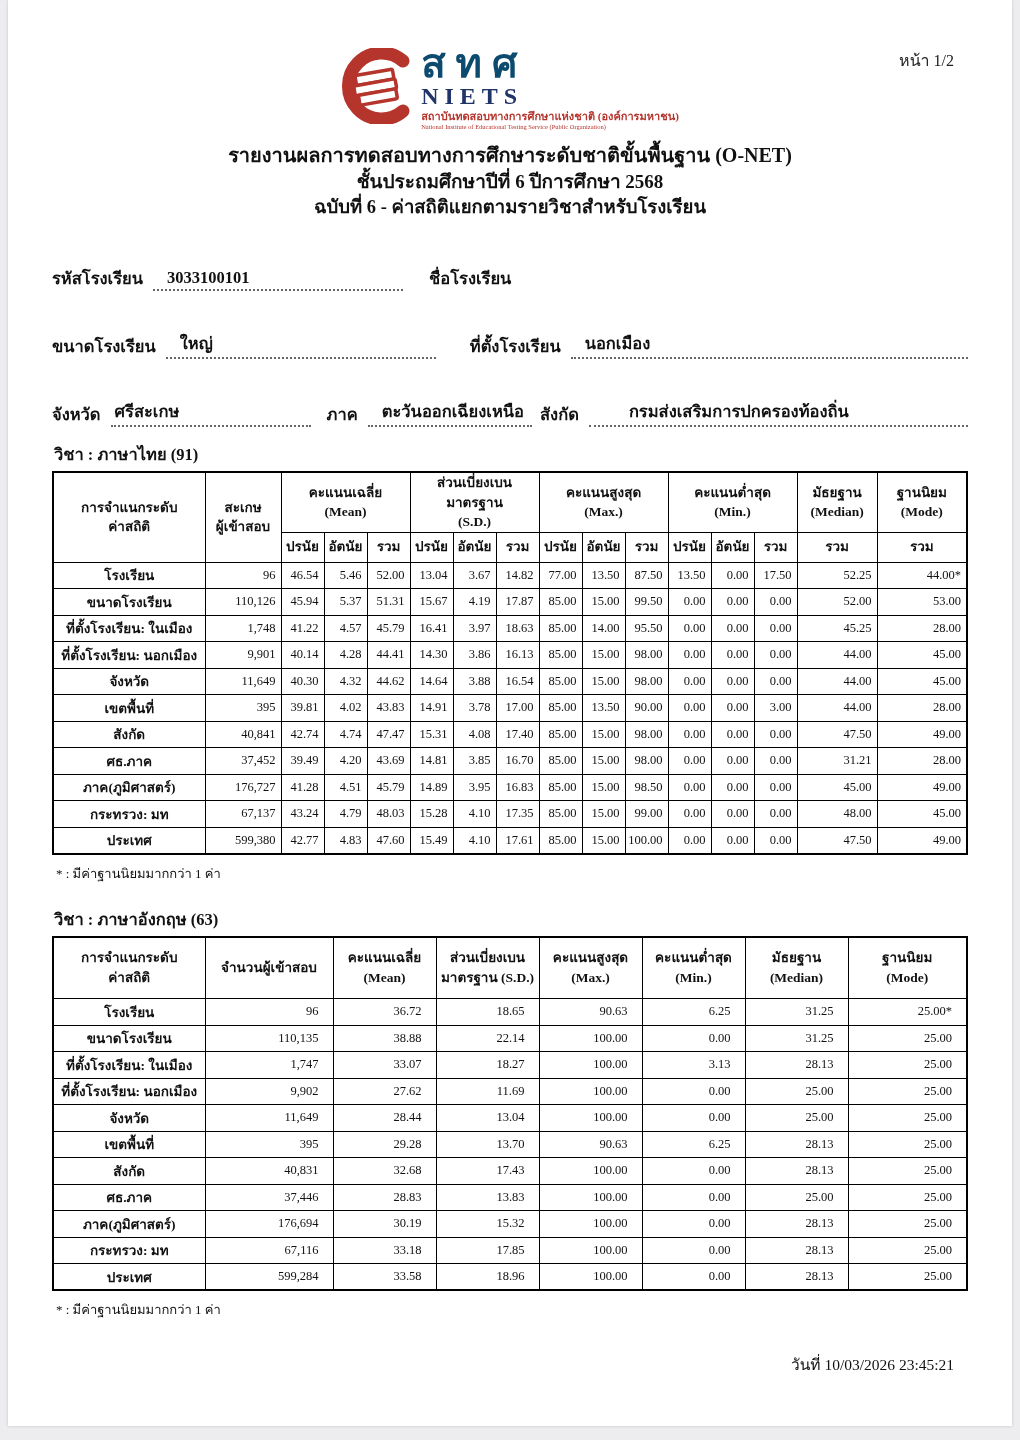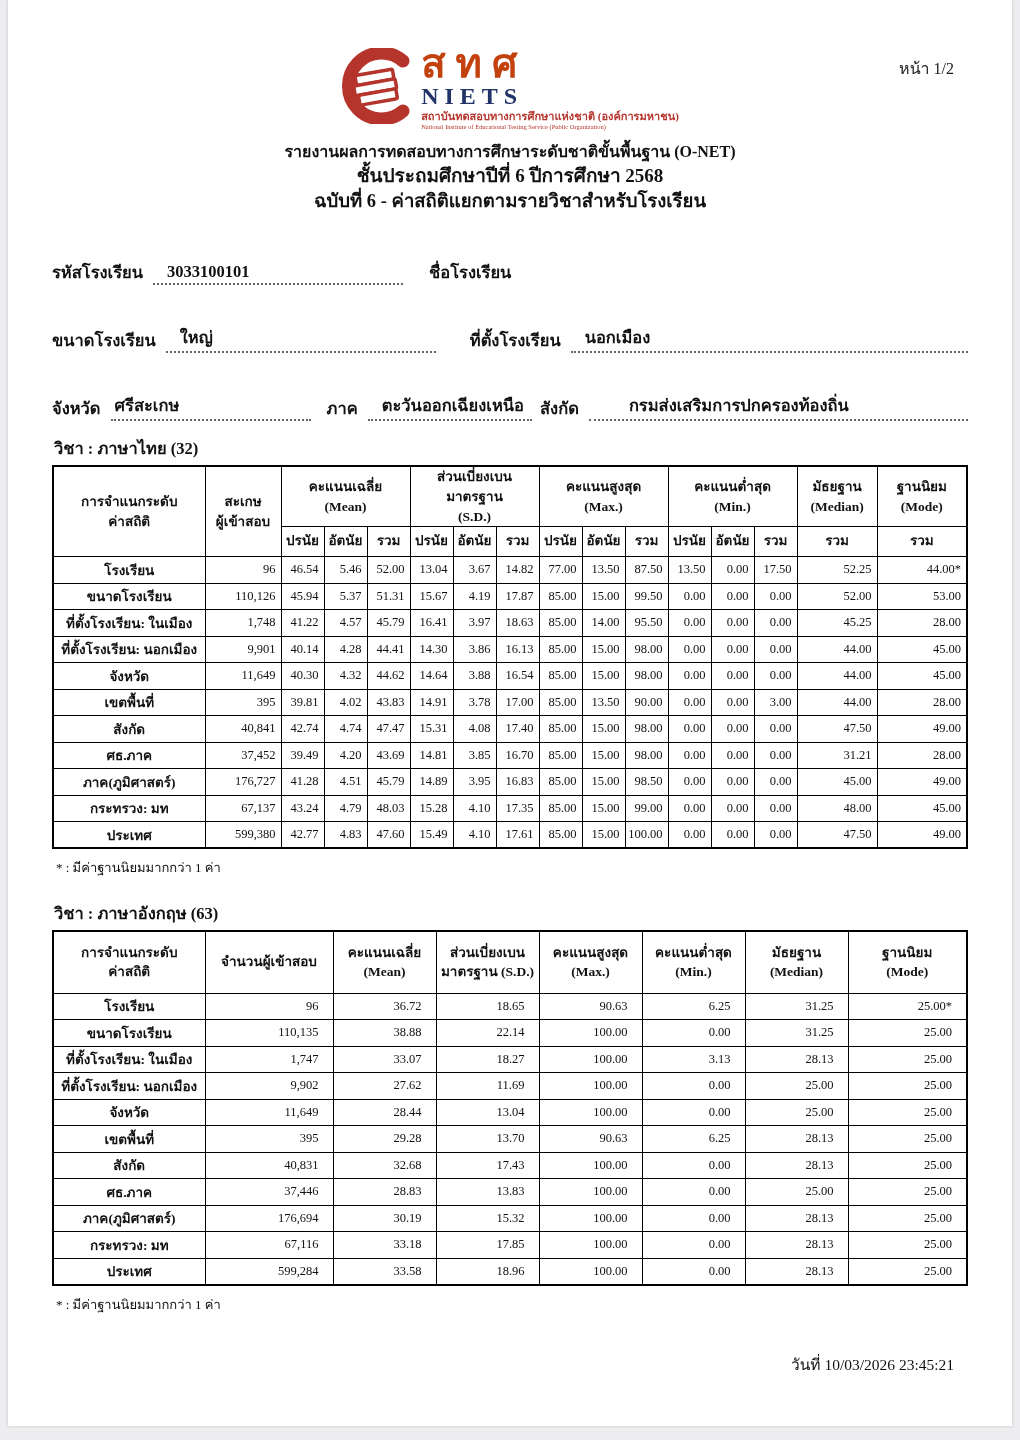--- a/index.html
+++ b/index.html
@@ -12,36 +12,36 @@
   }
   .page {
     position: absolute; left: 8px; top: 0;
     width: 1004px; height: 1426px;
     background: #fff;
     box-shadow: 0 0 3px rgba(0,0,0,.18);
   }
   .content { padding: 0 44px; position: relative; height: 100%; }
 
   .page-num {
-    position: absolute; top: 56px; right: 58px;
+    position: absolute; top: 48px; right: 58px;
     font-size: 16px; color: #222;
   }
 
   
   .logo-wrap { padding-top: 46px; display: flex; justify-content: center; }
   .logo { display: flex; align-items: center; gap: 4px; }
   .logo-texts { display: flex; flex-direction: column; line-height: 1; }
   .logo-thai { font-size: 40px; font-weight: bold; letter-spacing: 10px; line-height: .9; }
   .logo-latin { font-size: 24px; font-weight: bold; letter-spacing: 6px; margin-top: 2px; font-family: Liberation Serif, serif; }
   .logo-thai-full { font-size: 11px; font-weight: bold; margin-top: 3px; }
   .logo-eng-full { font-size: 6.5px; margin-top: 2px; }
 
   
   .titles { text-align: center; margin-top: 10px; font-weight: bold; }
-  .title-1 { font-size: 16px; line-height: 1.4; }
+  .title-1 { font-size: 20px; line-height: 1.4; }
   .title-2 { font-size: 19px; line-height: 1.4; }
   .title-3 { font-size: 18.5px; line-height: 1.4; }
 
   
   .school { margin-top: 16px; font-size: 16.5px; font-weight: bold; }
   .school-row { display: flex; align-items: flex-end; margin-bottom: 14px; }
   .school-label { white-space: nowrap; padding-right: 10px; margin-top: 28px; }
   .dotted { border-bottom: 2px dotted #666; padding: 0 8px 1px 14px; white-space: nowrap; }
   .dotted.grow { flex: 1 1 auto; }
 
@@ -81,21 +81,21 @@
           <svg width="76" height="76" viewBox="0 0 76 76">
             <path d="M62 13 A33 33 0 1 0 62 63" fill="none" stroke="#b5342c" stroke-width="13" stroke-linecap="round"></path>
             <g transform="rotate(-10 36 38)">
               <rect x="16" y="24" width="38" height="10" rx="2" fill="#fff" stroke="#b5342c" stroke-width="3.5"></rect>
               <rect x="13" y="34" width="42" height="10" rx="2" fill="#fff" stroke="#b5342c" stroke-width="3.5"></rect>
               <rect x="16" y="44" width="38" height="10" rx="2" fill="#fff" stroke="#b5342c" stroke-width="3.5"></rect>
             </g>
           </svg>
         </span>
         <div class="logo-texts">
-          <span class="logo-thai" style="color:#c2410c">สทศ</span>
+          <span class="logo-thai" style="color:#0c4a6e">สทศ</span>
           <span class="logo-latin" style="color:#213468">NIETS</span>
           <span class="logo-thai-full" style="color:#b5342c">สถาบันทดสอบทางการศึกษาแห่งชาติ (องค์การมหาชน)</span>
           <span class="logo-eng-full" style="color:#b5342c">National Institute of Educational Testing Service (Public Organization)</span>
         </div>
       </div>
     </div>
 
     <div class="titles">
       <div class="title-1">รายงานผลการทดสอบทางการศึกษาระดับชาติขั้นพื้นฐาน (O-NET)</div>
       <div class="title-2">ชั้นประถมศึกษาปีที่ 6  ปีการศึกษา 2568</div>
@@ -117,21 +117,21 @@
       <div class="school-row">
         <span class="school-label">จังหวัด</span>
         <span class="dotted" style="min-width:200px;padding-left:4px">ศรีสะเกษ</span>
         <span class="school-label" style="padding-left:16px">ภาค</span>
         <span class="dotted">ตะวันออกเฉียงเหนือ</span>
         <span class="school-label" style="padding-left:8px">สังกัด</span>
         <span class="dotted grow" style="padding-left:40px">กรมส่งเสริมการปกครองท้องถิ่น</span>
       </div>
     </div>
 
-    <div class="subject">วิชา :  ภาษาไทย (32)</div>
+    <div class="subject">วิชา :  ภาษาไทย (91)</div>
 
     <table class="t1">
       <colgroup>
         <col style="width:152px">
           <col style="width:76px">
         <col style="width:43px">
           <col style="width:43px">
           <col style="width:43px">
         <col style="width:43px">
           <col style="width:43px">

